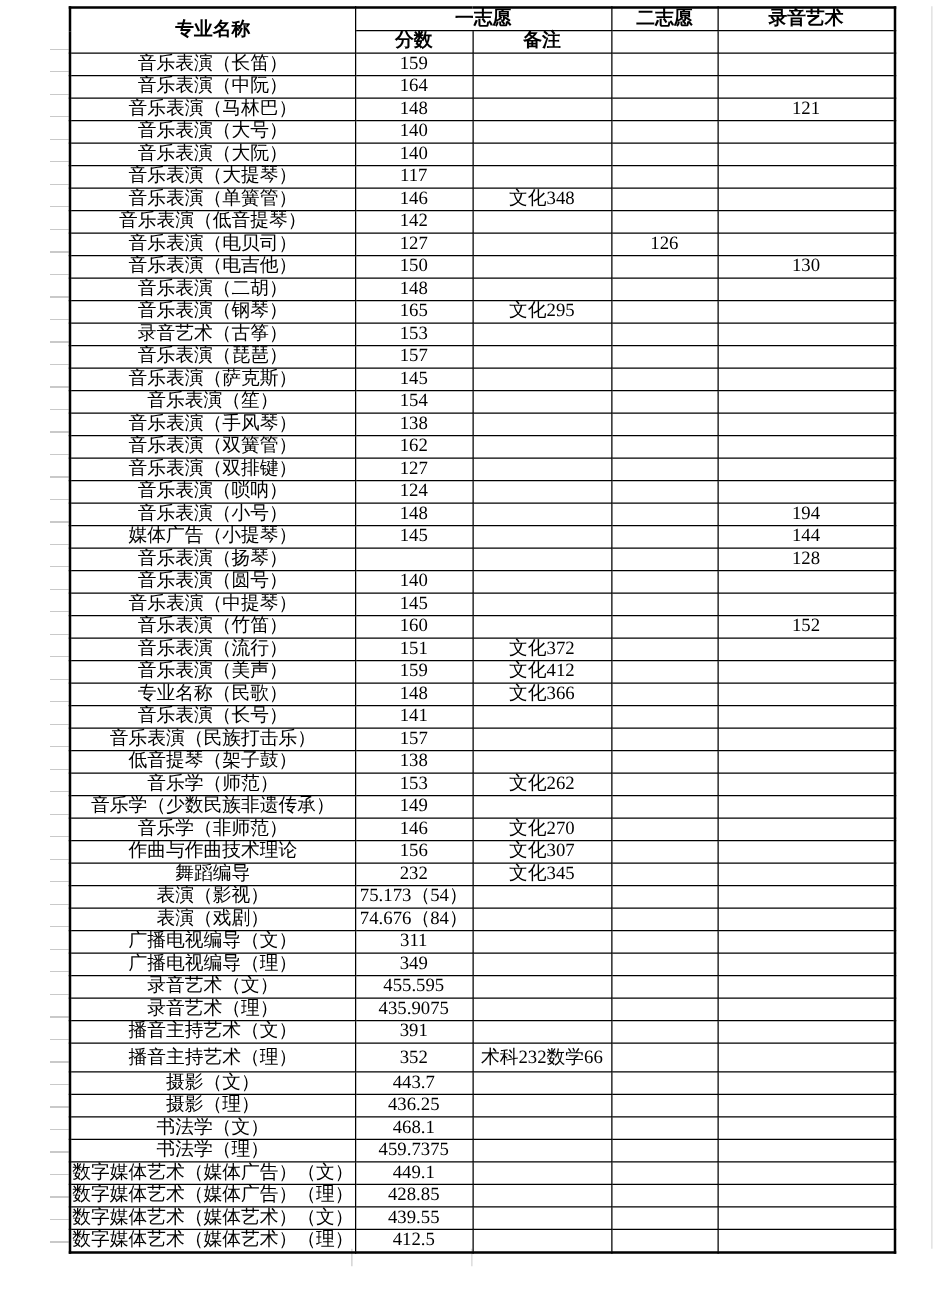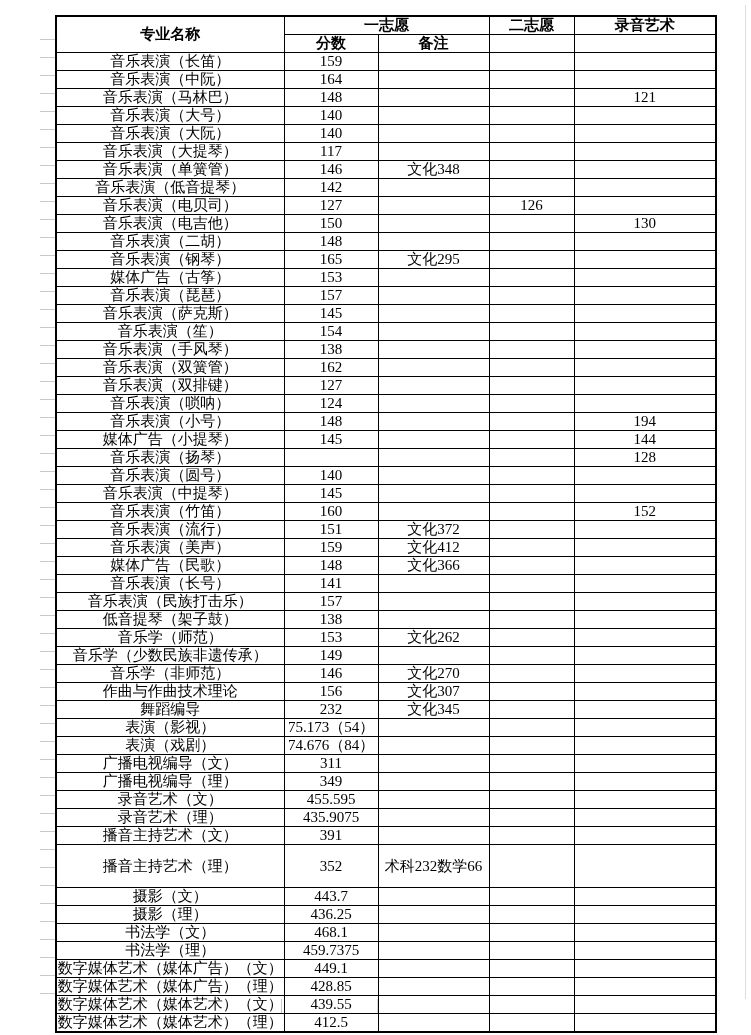--- a/index.html
+++ b/index.html
@@ -25,42 +25,42 @@
     position: absolute;
     left: 745px; top: 5px;
     width: 1px; height: 994px;
     background: #dcdcdc;
   }
   .below-stub-1 { position: absolute; left: 281px; top: 999px; width: 1px; height: 14px; background: #cccccc; }
   .below-stub-2 { position: absolute; left: 377px; top: 999px; width: 1px; height: 14px; background: #d5d5d5; }
 
   table.score-table {
     position: absolute;
-    left: 55px; top: 15px;
+    left: 55px; top: 5px;
     width: 660px;
     border-collapse: collapse;
     table-layout: fixed;
     border: 2px solid #000;
     font-family: Liberation Serif, serif;
   }
   .score-table th, .score-table td {
     border: 1px solid #000;
     padding: 0;
     text-align: center;
     vertical-align: middle;
     font-size: 15px;
     line-height: 17px;
     white-space: nowrap;
     overflow: visible;
   }
   .score-table th { font-weight: bold; font-size: 15px; }
   thead tr.hr1 { height: 17px; }
   thead tr.hr2 { height: 18px; }
   tbody tr { height: 18px; margin-top: 32px; }
-  tbody tr.tall { height: 43px; }
+  tbody tr.tall { height: 23px; }
 </style>
 </head>
 <body>
 
 <div class="canvas">
   <div class="left-ticks"></div>
   <div class="right-gridline"></div>
   <div class="below-stub-1"></div>
   <div class="below-stub-2"></div>
 
@@ -165,21 +165,21 @@
           <td></td>
         </tr>
         <tr>
           <td>音乐表演（钢琴）</td>
           <td>165</td>
           <td>文化295</td>
           <td></td>
           <td></td>
         </tr>
         <tr>
-          <td>媒体广告（古筝）</td>
+          <td>录音艺术（古筝）</td>
           <td>153</td>
           <td></td>
           <td></td>
           <td></td>
         </tr>
         <tr>
           <td>音乐表演（琵琶）</td>
           <td>157</td>
           <td></td>
           <td></td>
@@ -277,21 +277,21 @@
           <td></td>
         </tr>
         <tr>
           <td>音乐表演（美声）</td>
           <td>159</td>
           <td>文化412</td>
           <td></td>
           <td></td>
         </tr>
         <tr>
-          <td>媒体广告（民歌）</td>
+          <td>专业名称（民歌）</td>
           <td>148</td>
           <td>文化366</td>
           <td></td>
           <td></td>
         </tr>
         <tr>
           <td>音乐表演（长号）</td>
           <td>141</td>
           <td></td>
           <td></td>

